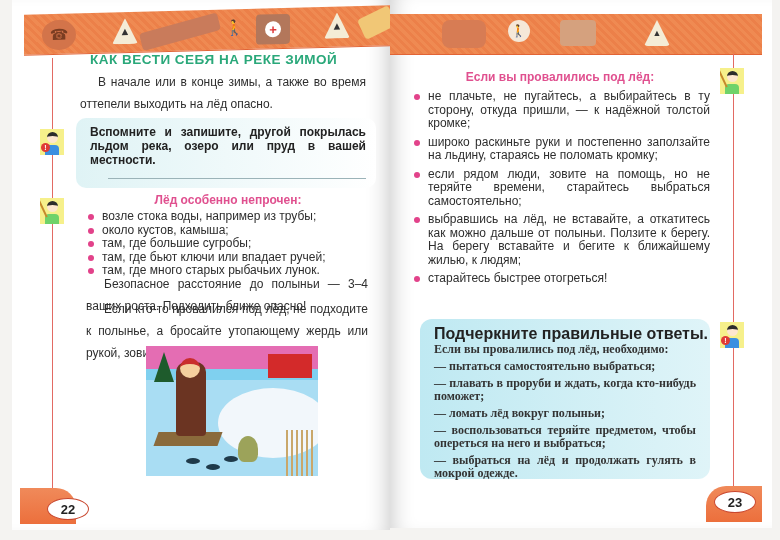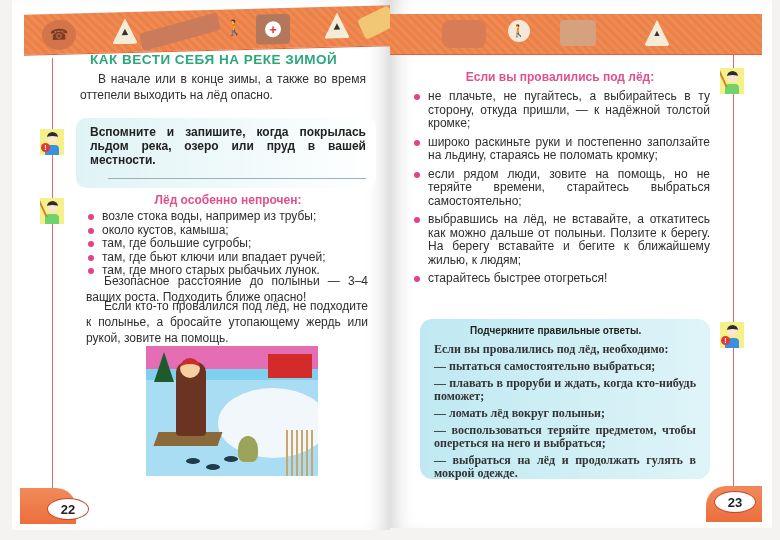--- a/index.html
+++ b/index.html
@@ -49,21 +49,21 @@
   .avatar.boy .body { background: #3b8fe0; }
   .avatar.girl .body { background: #6fd26a; }
   .avatar .badge { position: absolute; left: 1px; bottom: 3px; width: 9px; height: 9px; border-radius: 50%; background: #e03b35; color: #fff; font-size: 7px; font-weight: bold; display:flex; align-items:center; justify-content:center; }
   .avatar .pointer { position: absolute; left: 2px; top: 2px; width: 2px; height: 18px; background: #c68a2c; transform: rotate(-25deg); }
 
   .title {
     position: absolute; left: 90px; top: 52px; width: 290px;
     color: #2aa87a; font-weight: bold; font-size: 13.5px; letter-spacing: 0.5px;
   }
   .para {
-    position: absolute; font-size: 12px; line-height: 16px; color: #2e2e2e; text-align: justify;
+    position: absolute; font-size: 12px; line-height: 22px; color: #2e2e2e; text-align: justify;
   }
   .p1 { left: 80px; top: 71px; width: 286px; text-indent: 18px; }
   .task-box {
     position: absolute; left: 76px; top: 118px; width: 300px; height: 70px;
     background: linear-gradient(90deg, #dff3f5 0%, #ffffff 100%); border-radius: 10px;
   }
   .task-text {
     position: absolute; left: 90px; top: 125px; width: 276px;
     font-weight: bold; font-size: 12px; line-height: 14px; color: #222; text-align: justify;
   }
@@ -98,21 +98,21 @@
   .illustration .reeds { position: absolute; right: 4px; bottom: 0; width: 28px; height: 46px; background: repeating-linear-gradient(90deg, #c9a76a 0 2px, transparent 2px 5px); }
   .illustration .hole { position: absolute; width: 14px; height: 6px; border-radius: 50%; background: #1f3a4a; }
 
   .list-right { left: 412px; top: 90px; width: 298px; line-height: 13.5px; }
   .list-right li { margin-bottom: 5px; text-align: justify; }
 
   .quiz-box {
     position: absolute; left: 420px; top: 319px; width: 290px; height: 160px;
     background: linear-gradient(90deg, #bfe9f2 0%, #dff4f8 100%); border-radius: 12px;
   }
-  .quiz-title { position: absolute; left: 434px; top: 325px; font-weight: bold; font-size: 10px; color: #222; margin-left: 36px; }
+  .quiz-title { position: absolute; left: 434px; top: 325px; font-weight: bold; font-size: 16px; color: #222; }
   .quiz-lines {
     position: absolute; left: 434px; top: 343px; width: 262px;
     font-family: "Liberation Serif", serif; font-weight: bold; font-size: 12px; line-height: 13px; color: #333;
   }
   .quiz-lines div { margin-bottom: 4px; text-align: justify; }
 
   .pagenum-tab {
     position: absolute; width: 56px; height: 36px; background: linear-gradient(180deg, #f08a5a, #ec6f3c);
     border-radius: 0 20px 0 0;
   }
@@ -152,21 +152,21 @@
   <div class="avatar girl" style="left:40px;top:198px;">
     <div class="pointer"></div>
       <div class="head"></div>
       <div class="body"></div>
   </div>
 
   <div class="title">КАК ВЕСТИ СЕБЯ НА РЕКЕ ЗИМОЙ</div>
   <div class="para p1">В начале или в конце зимы, а также во время оттепели выходить на лёд опасно.</div>
 
   <div class="task-box"></div>
-  <div class="task-text">Вспомните и запишите, когда покрылась льдом река, озеро или пруд в вашей местности.</div>
+  <div class="task-text">Вспомните и запишите, другой покрылась льдом река, озеро или пруд в вашей местности.</div>
   <div class="task-line"></div>
 
   <div class="subhead-pink sh-left">Лёд особенно непрочен:</div>
   <ul class="list list-left">
     <li>возле стока воды, например из трубы;</li>
     <li>около кустов, камыша;</li>
     <li>там, где большие сугробы;</li>
     <li>там, где бьют ключи или впадает ручей;</li>
     <li>там, где много старых рыбачьих лунок.</li>
   </ul>

